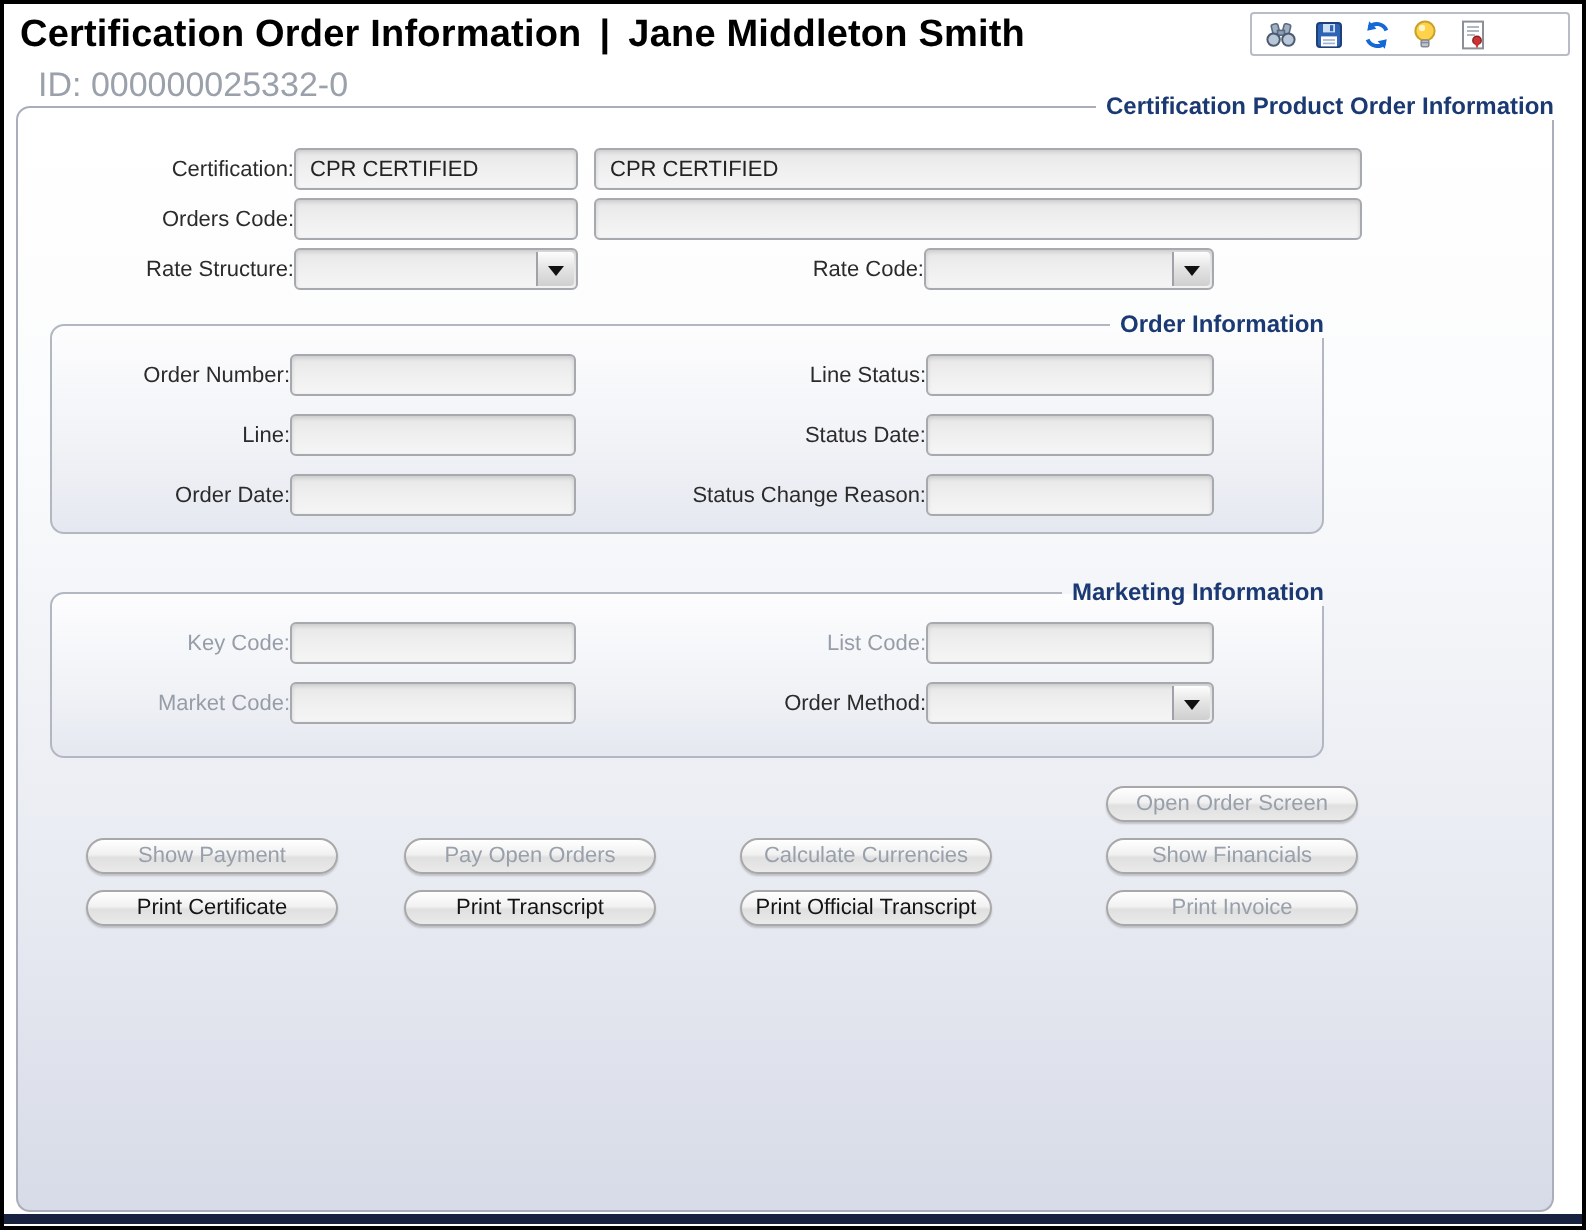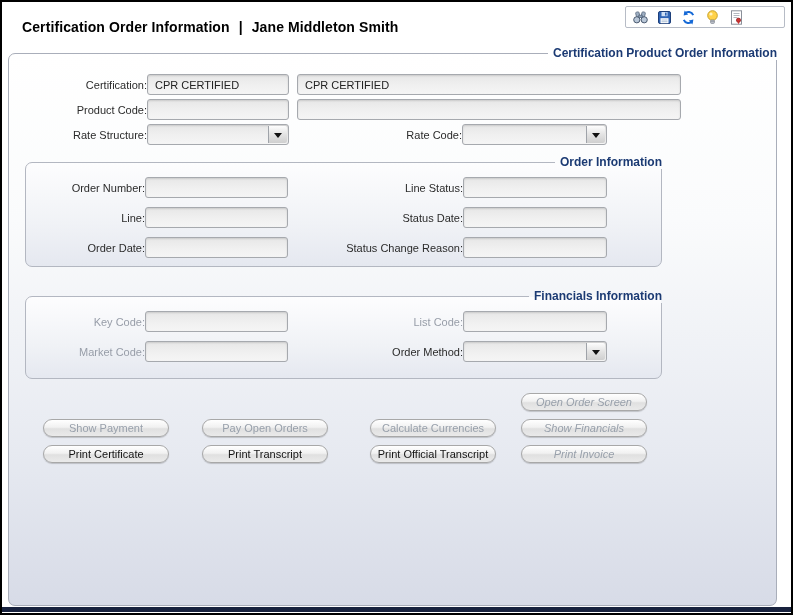--- a/index.html
+++ b/index.html
@@ -7,21 +7,21 @@
   .window {
     position:relative;
     width:793px; height:615px;
     border:2px solid #000;
     background:#fff;
     font-family:"Liberation Sans", sans-serif;
     overflow:hidden;
   }
   
   .titlebar { padding:5px 8px 0 8px; }
-  .page-title { margin:12px; font-size:14px; font-weight:bold; color:#000; letter-spacing:0.1px; }
+  .page-title { margin:0; font-size:19px; font-weight:bold; color:#000; letter-spacing:0.1px; }
   .title-sep { margin:0 9px; font-weight:bold; }
   .record-id { font-size:17px; color:#9ba1ab; padding:4px 0 0 9px; }
   .toolbar {
     position:absolute; top:4px; right:6px;
     width:160px; height:22px;
     border:1px solid #b7bcc6; border-radius:2px;
     background:#fff;
     display:flex; align-items:center; gap:7px; padding-left:6px;
   }
   .tool-icon { width:17px; height:17px; display:inline-flex; align-items:center; justify-content:center; cursor:pointer; }
@@ -75,21 +75,21 @@
     position:absolute; width:126px; height:18px;
     border:1px solid #a8a8a8; border-radius:9px;
     background:linear-gradient(180deg,#ffffff,#f1f1f1 45%,#e0e0e0 55%,#eaeaea);
     box-shadow:0 1px 1px rgba(0,0,0,0.18);
     font-size:11px; color:#141414;
     display:flex; align-items:center; justify-content:center;
     cursor:pointer; white-space:nowrap; padding:0 2px;
   }
   .btn.disabled { color:#98a0ab; }
   .r0 { top:0; } .r1 { top:26px; } .r2 { top:52px; }
-  .c0 { left:18px; } .c1 { left:177px; } .c2 { left:345px; } .c3 { left:496px;font-style:italic; }
+  .c0 { left:18px; } .c1 { left:177px; } .c2 { left:345px; } .c3 { left:528px; }
   
   .bottom-bar { position:absolute; left:0; right:0; bottom:1px; height:5px; background:#18223e; }
 </style>
 </head>
 <body>
 
 <div class="window">
 
   <div class="titlebar">
     <h1 class="page-title"><span>Certification Order Information</span><span class="title-sep">|</span><span>Jane Middleton Smith</span></h1>
@@ -149,21 +149,21 @@
 
     <div class="top-rows">
       <div class="row type-a">
         <span class="lbl">Certification:</span>
         <div class="field">CPR CERTIFIED</div>
         <span></span>
         <div class="field">CPR CERTIFIED</div>
       </div>
 
       <div class="row type-a">
-        <span class="lbl">Product Code:</span>
+        <span class="lbl">Orders Code:</span>
         <div class="field"></div>
         <span></span>
         <div class="field"></div>
       </div>
 
       <div class="row type-b">
         <span class="lbl">Rate Structure:</span>
         <div class="field select">
           <span></span>
           <span class="select-btn">
@@ -204,21 +204,21 @@
       <div class="row type-d">
         <span class="lbl">Order Date:</span>
         <div class="field"></div>
         <span></span>
         <span class="lbl">Status Change Reason:</span>
         <div class="field"></div>
       </div>
     </fieldset>
 
     <fieldset class="inner-fs marketing-fs">
-      <legend>Financials Information</legend>
+      <legend>Marketing Information</legend>
 
       <div class="row type-d">
         <span class="lbl dim">Key Code:</span>
         <div class="field"></div>
         <span></span>
         <span class="lbl dim">List Code:</span>
         <div class="field"></div>
       </div>
 
       <div class="row type-d">

